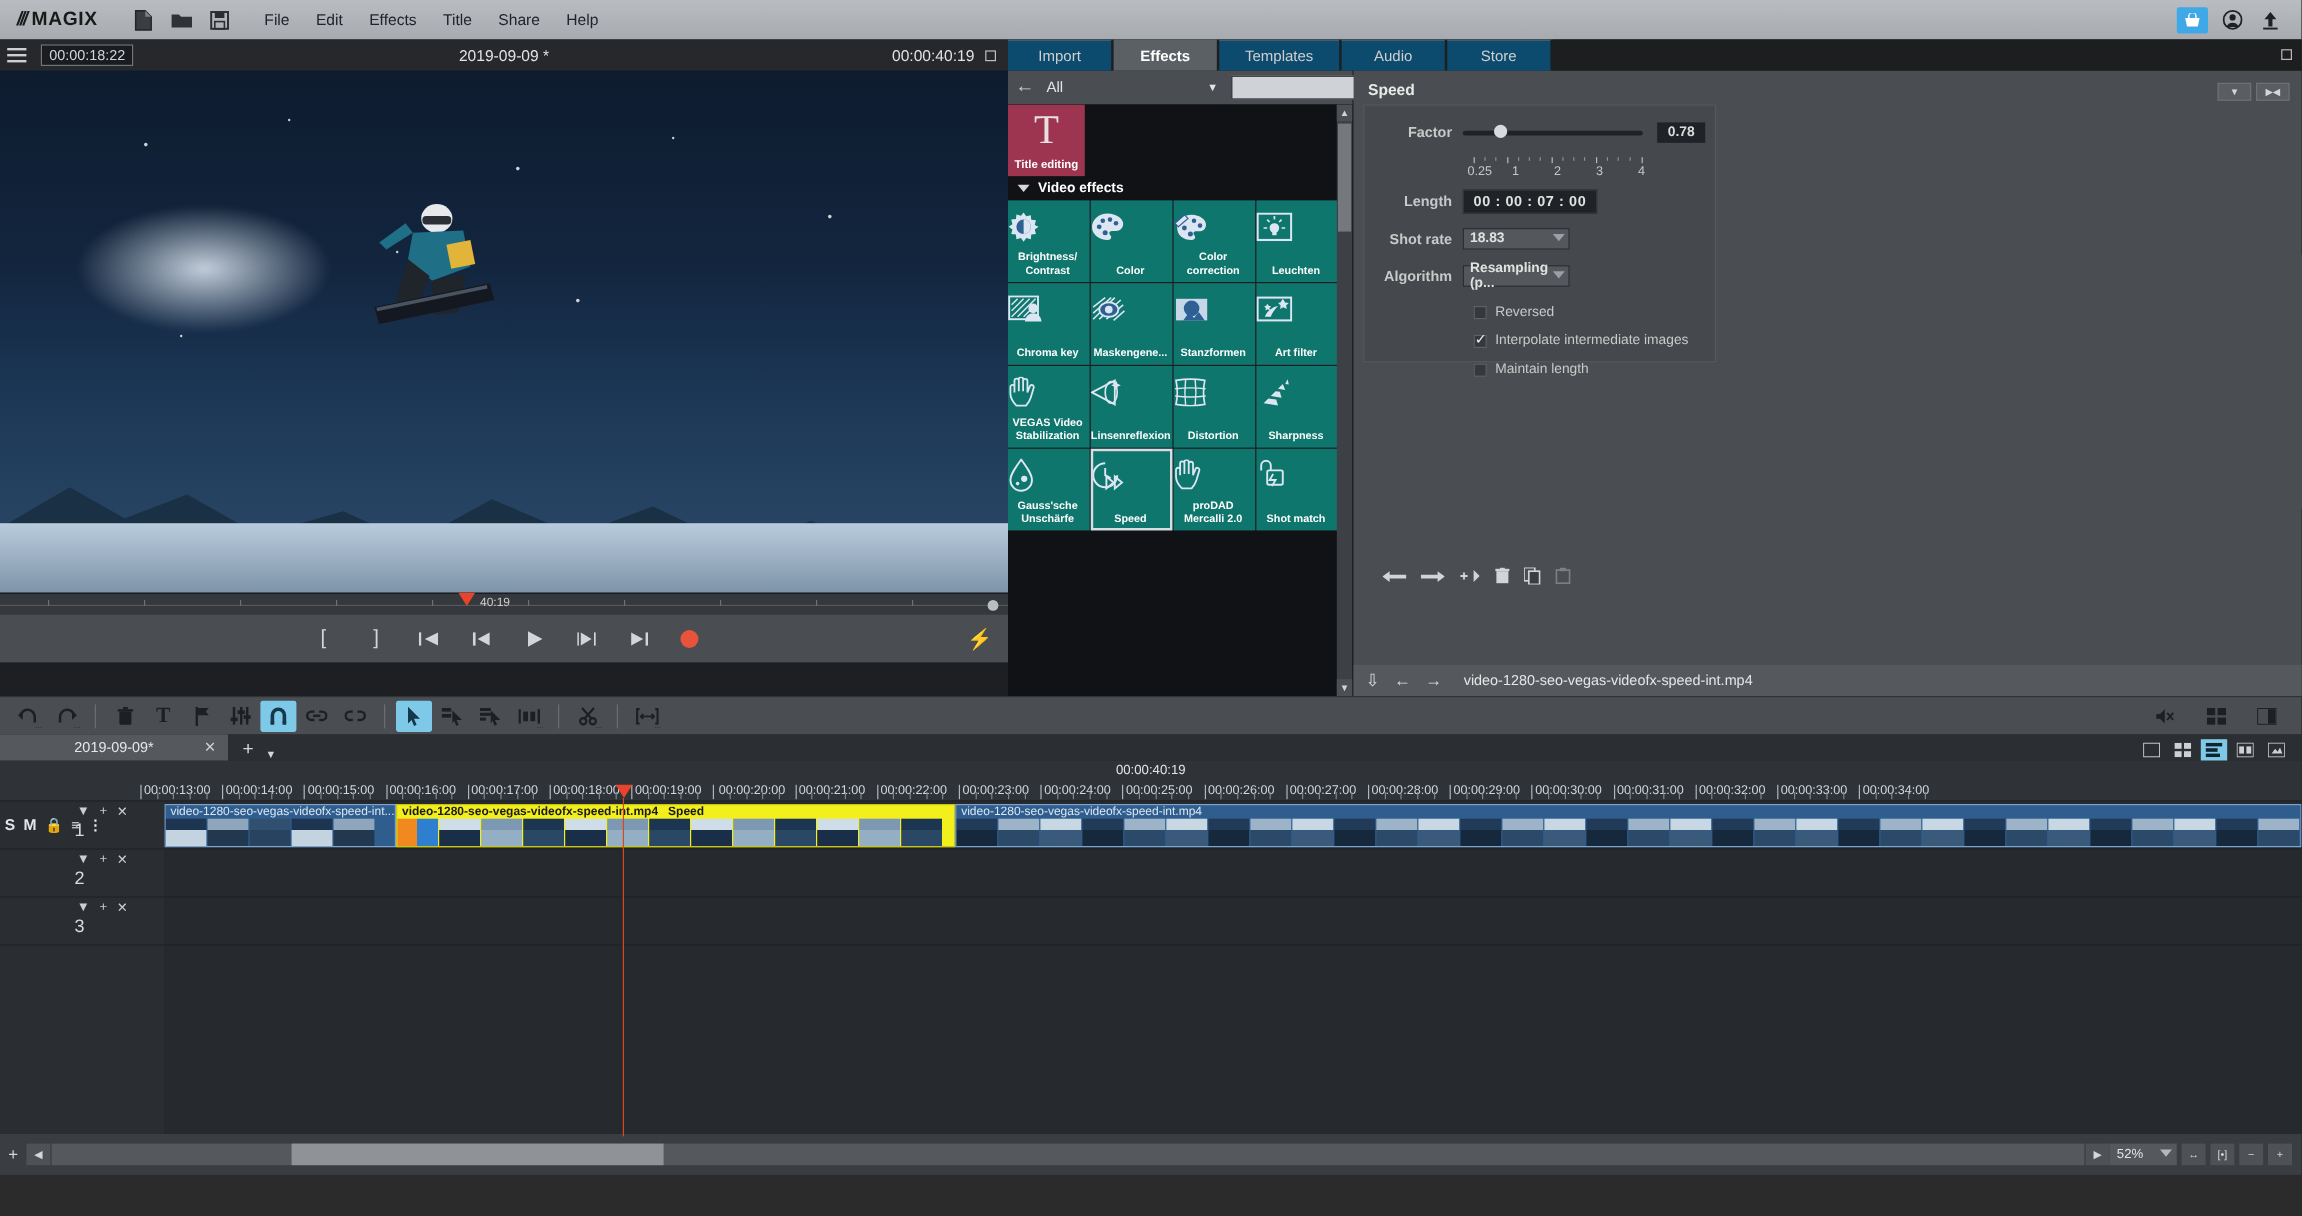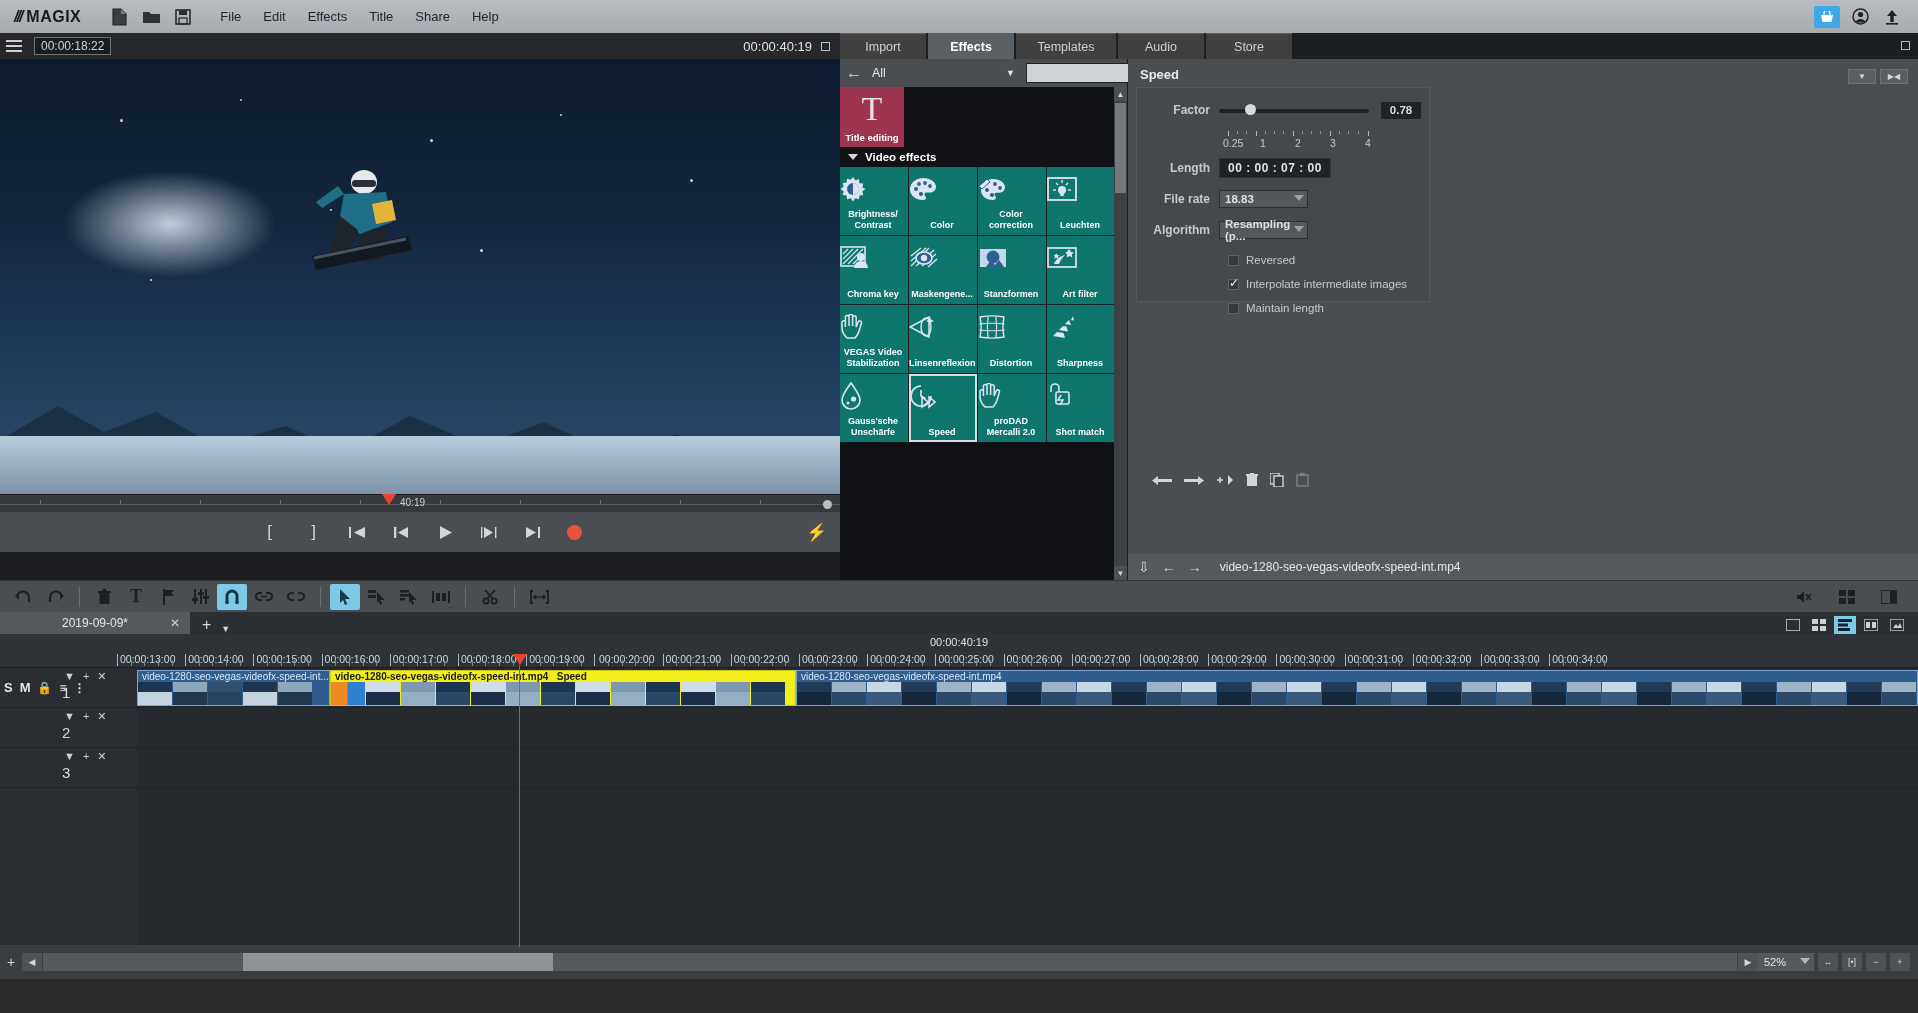--- a/index.html
+++ b/index.html
@@ -53,21 +53,21 @@
   .scrub-knob { position:absolute; right:8px; top:5px; width:9px;height:9px;border-radius:50%; background:#b9bec2;}
   .transport { height:40px; background:#4a4e52; display:flex; align-items:center; justify-content:center; gap:22px; position:relative;}
   .t-btn { color:#d2d6da; font-size:17px; cursor:pointer; display:flex;align-items:center;justify-content:center; width:22px;}
   .rec-dot { width:15px;height:15px;border-radius:50%;background:#e8543b; cursor:pointer;}
   .transport-right { position:absolute; right:12px; display:flex; align-items:center; gap:10px;}
 
   
   .panel { position:absolute; left:840px; top:33px; width:1078px; height:547px; background:#3a3d41; }
   .ptabs { display:flex; height:26px; background:#1c1e20; }
   .ptab { flex:0 0 auto; width:86px; display:flex; align-items:center; justify-content:center;
-          font-size:12.5px; color:#cfcfcf; background:#404040; margin-right:2px; cursor:pointer;
+          font-size:12.5px; color:#cfcfcf; background:#0c4a6e; margin-right:2px; cursor:pointer;
           border-top:1px solid #5b6064;}
   .ptab.active { background:#5b6064; color:#fff; font-weight:bold;}
   .ptab.wide { width:100px; }
   .ptabs-rest { flex:1; background:#1c1e20; position:relative;}
   .restore-sq { position:absolute; right:8px; top:8px; width:9px; height:9px; border:1px solid #b9b9b9;}
 
   .panel-body { display:flex; height:521px; }
   .fx-col { width:288px; background:#2f3337; display:flex; flex-direction:column; border-right:1px solid #1c1e20;}
   .fx-topbar { height:28px; background:#4a4e52; display:flex; align-items:center; gap:6px; padding:0 6px;}
   .back-arrow { color:#cfd3d7; font-size:16px; cursor:pointer; width:20px; text-align:center;}
@@ -255,20 +255,21 @@
       </div>
     </div>
   </div>
 
   <div class="preview-wrap">
     <div class="preview-header">
       <div class="hamburger">
           <div></div>
         </div>
       <div class="tc-box">00:00:18:22</div>
+      <div class="proj-title">2019-09-09 *</div>
       <div class="tc-right">00:00:40:19</div>
       <div class="mini-sq"></div>
     </div>
 
     <div class="video-area">
       <div class="sky"></div>
       <div class="glow"></div>
       <svg class="mtn" viewBox="0 0 840 150" preserveAspectRatio="none">
         <path d="M0 150V96l58-34 46 26 52-20 60 34 70-20 58 26 66-36 70 30 64-24 72 34 60-22 64 28 100-22v54z" fill="#1a3045"></path>
         <path d="M0 150v-34l70-20 58 26 66-14 74 22 68-20 66 26 86-22 80 28 96-18 76 26v0z" fill="#243d55"></path>
@@ -639,21 +640,21 @@
             <span style="left:72px">2</span>
             <span style="left:107px">3</span>
             <span style="left:142px">4</span>
           </div>
 
           <div class="row">
             <div class="lab">Length</div>
             <div class="tc-field">00 : 00 : 07 : 00</div>
           </div>
           <div class="row">
-            <div class="lab">File rate</div>
+            <div class="lab">Shot rate</div>
             <div class="combo">
               <span>18.83</span>
               <span class="caret"></span>
             </div>
           </div>
           <div class="row">
             <div class="lab">Algorithm</div>
             <div class="combo">
               <span>Resampling (p...</span>
               <span class="caret"></span>

